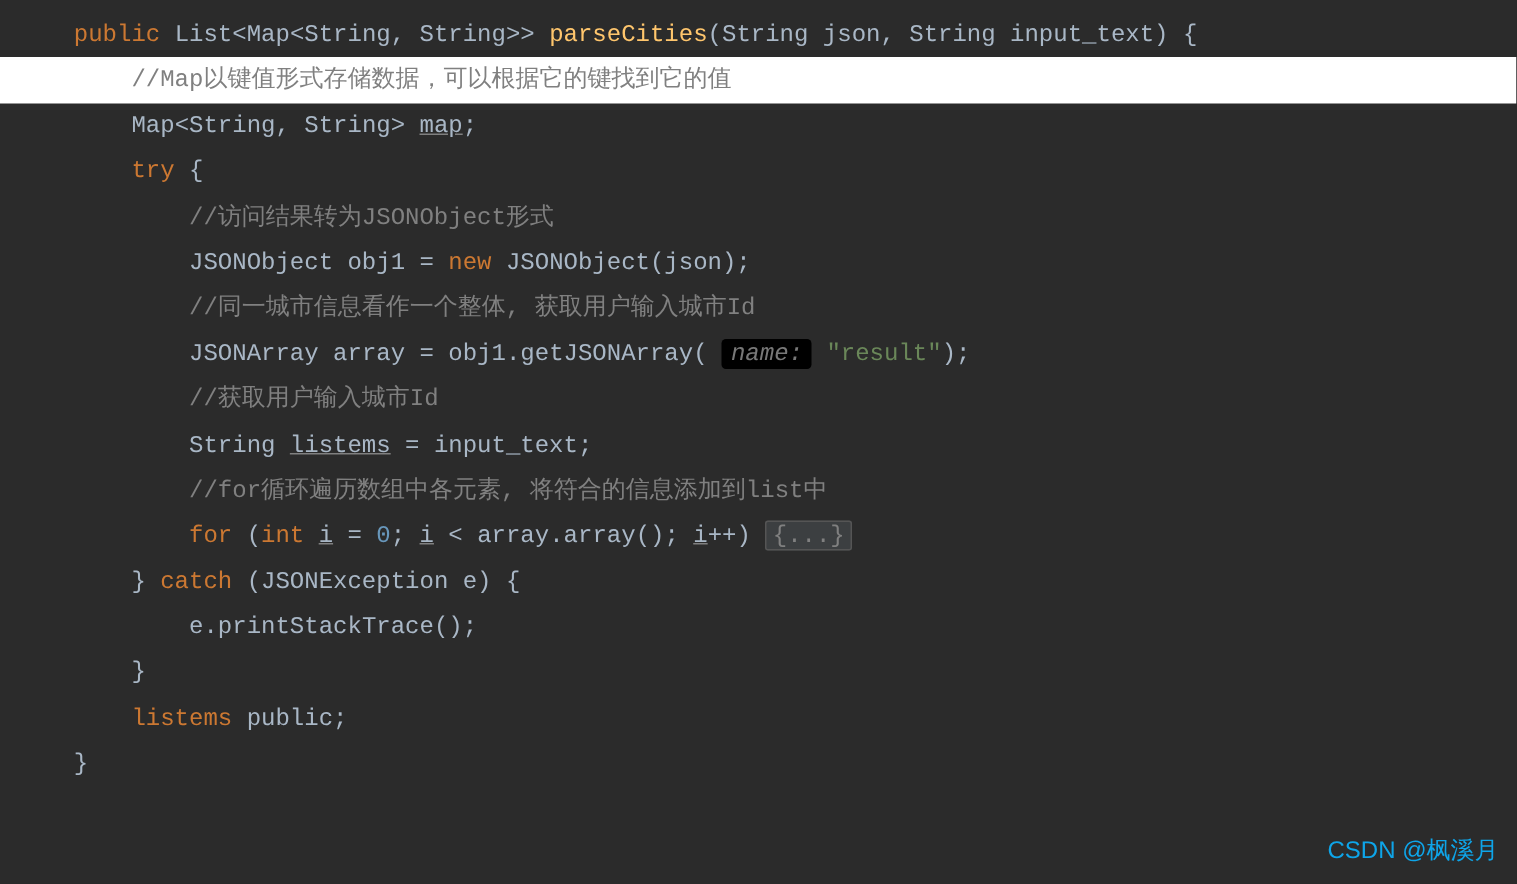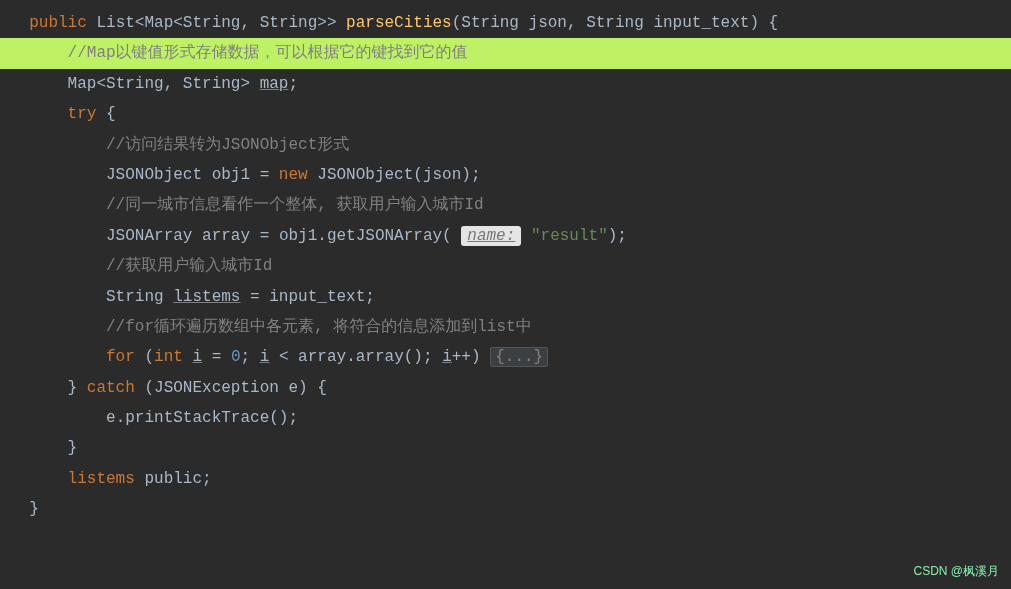--- a/index.html
+++ b/index.html
@@ -13,53 +13,52 @@
       font-family: 'Consolas', 'Monaco', 'Courier New', monospace;
       font-size: 16px;
       line-height: 1.9;
       width: 1011px;
       height: 589px;
       overflow: hidden;
       padding: 8px 0 0 0;
     }
     .code-line {
       white-space: pre;
-      padding: 0 10px;
+      padding: 0 30px;
     }
     .highlight-line {
-      background: #bef264;
+      background: #ffffff;
     }
     .kw { color: #cc7832; }
     .type { color: #a9b7c6; }
     .method { color: #ffc66d; }
     .string { color: #6a8759; }
     .comment { color: #808080; }
     .number { color: #6897bb; }
     .param-hint {
-      background: #e5e5e5;
+      background: #000000;
       color: #787878;
       padding: 1px 6px;
       border-radius: 3px;
       font-style: italic;
-      text-decoration: underline;
     }
     .underline { text-decoration: underline; text-decoration-color: #808080; }
     .fold-marker {
       background: #3c3f41;
       color: #808080;
       border: 1px solid #555;
       padding: 0 4px;
       border-radius: 2px;
     }
     .watermark {
       position: absolute;
       bottom: 6px;
       right: 12px;
-      color: #86efac;
-      font-size: 12px;
+      color: #0ea5e9;
+      font-size: 16px;
       font-family: sans-serif;
     }
   </style>
 </head>
 <body>
 
 <div class="code-line">  <span class="kw">public</span> <span class="type">List</span>&lt;<span class="type">Map</span>&lt;<span class="type">String</span>, <span class="type">String</span>&gt;&gt; <span class="method">parseCities</span>(<span class="type">String</span> <span>json</span>, <span class="type">String</span> <span>input_text</span>) {</div>
 <div class="code-line highlight-line">      <span class="comment">//Map以键值形式存储数据，可以根据它的键找到它的值</span></div>
 <div class="code-line">      <span class="type">Map</span>&lt;<span class="type">String</span>, <span class="type">String</span>&gt; <span class="underline">map</span>;</div>
 <div class="code-line">      <span class="kw">try</span> {</div>

